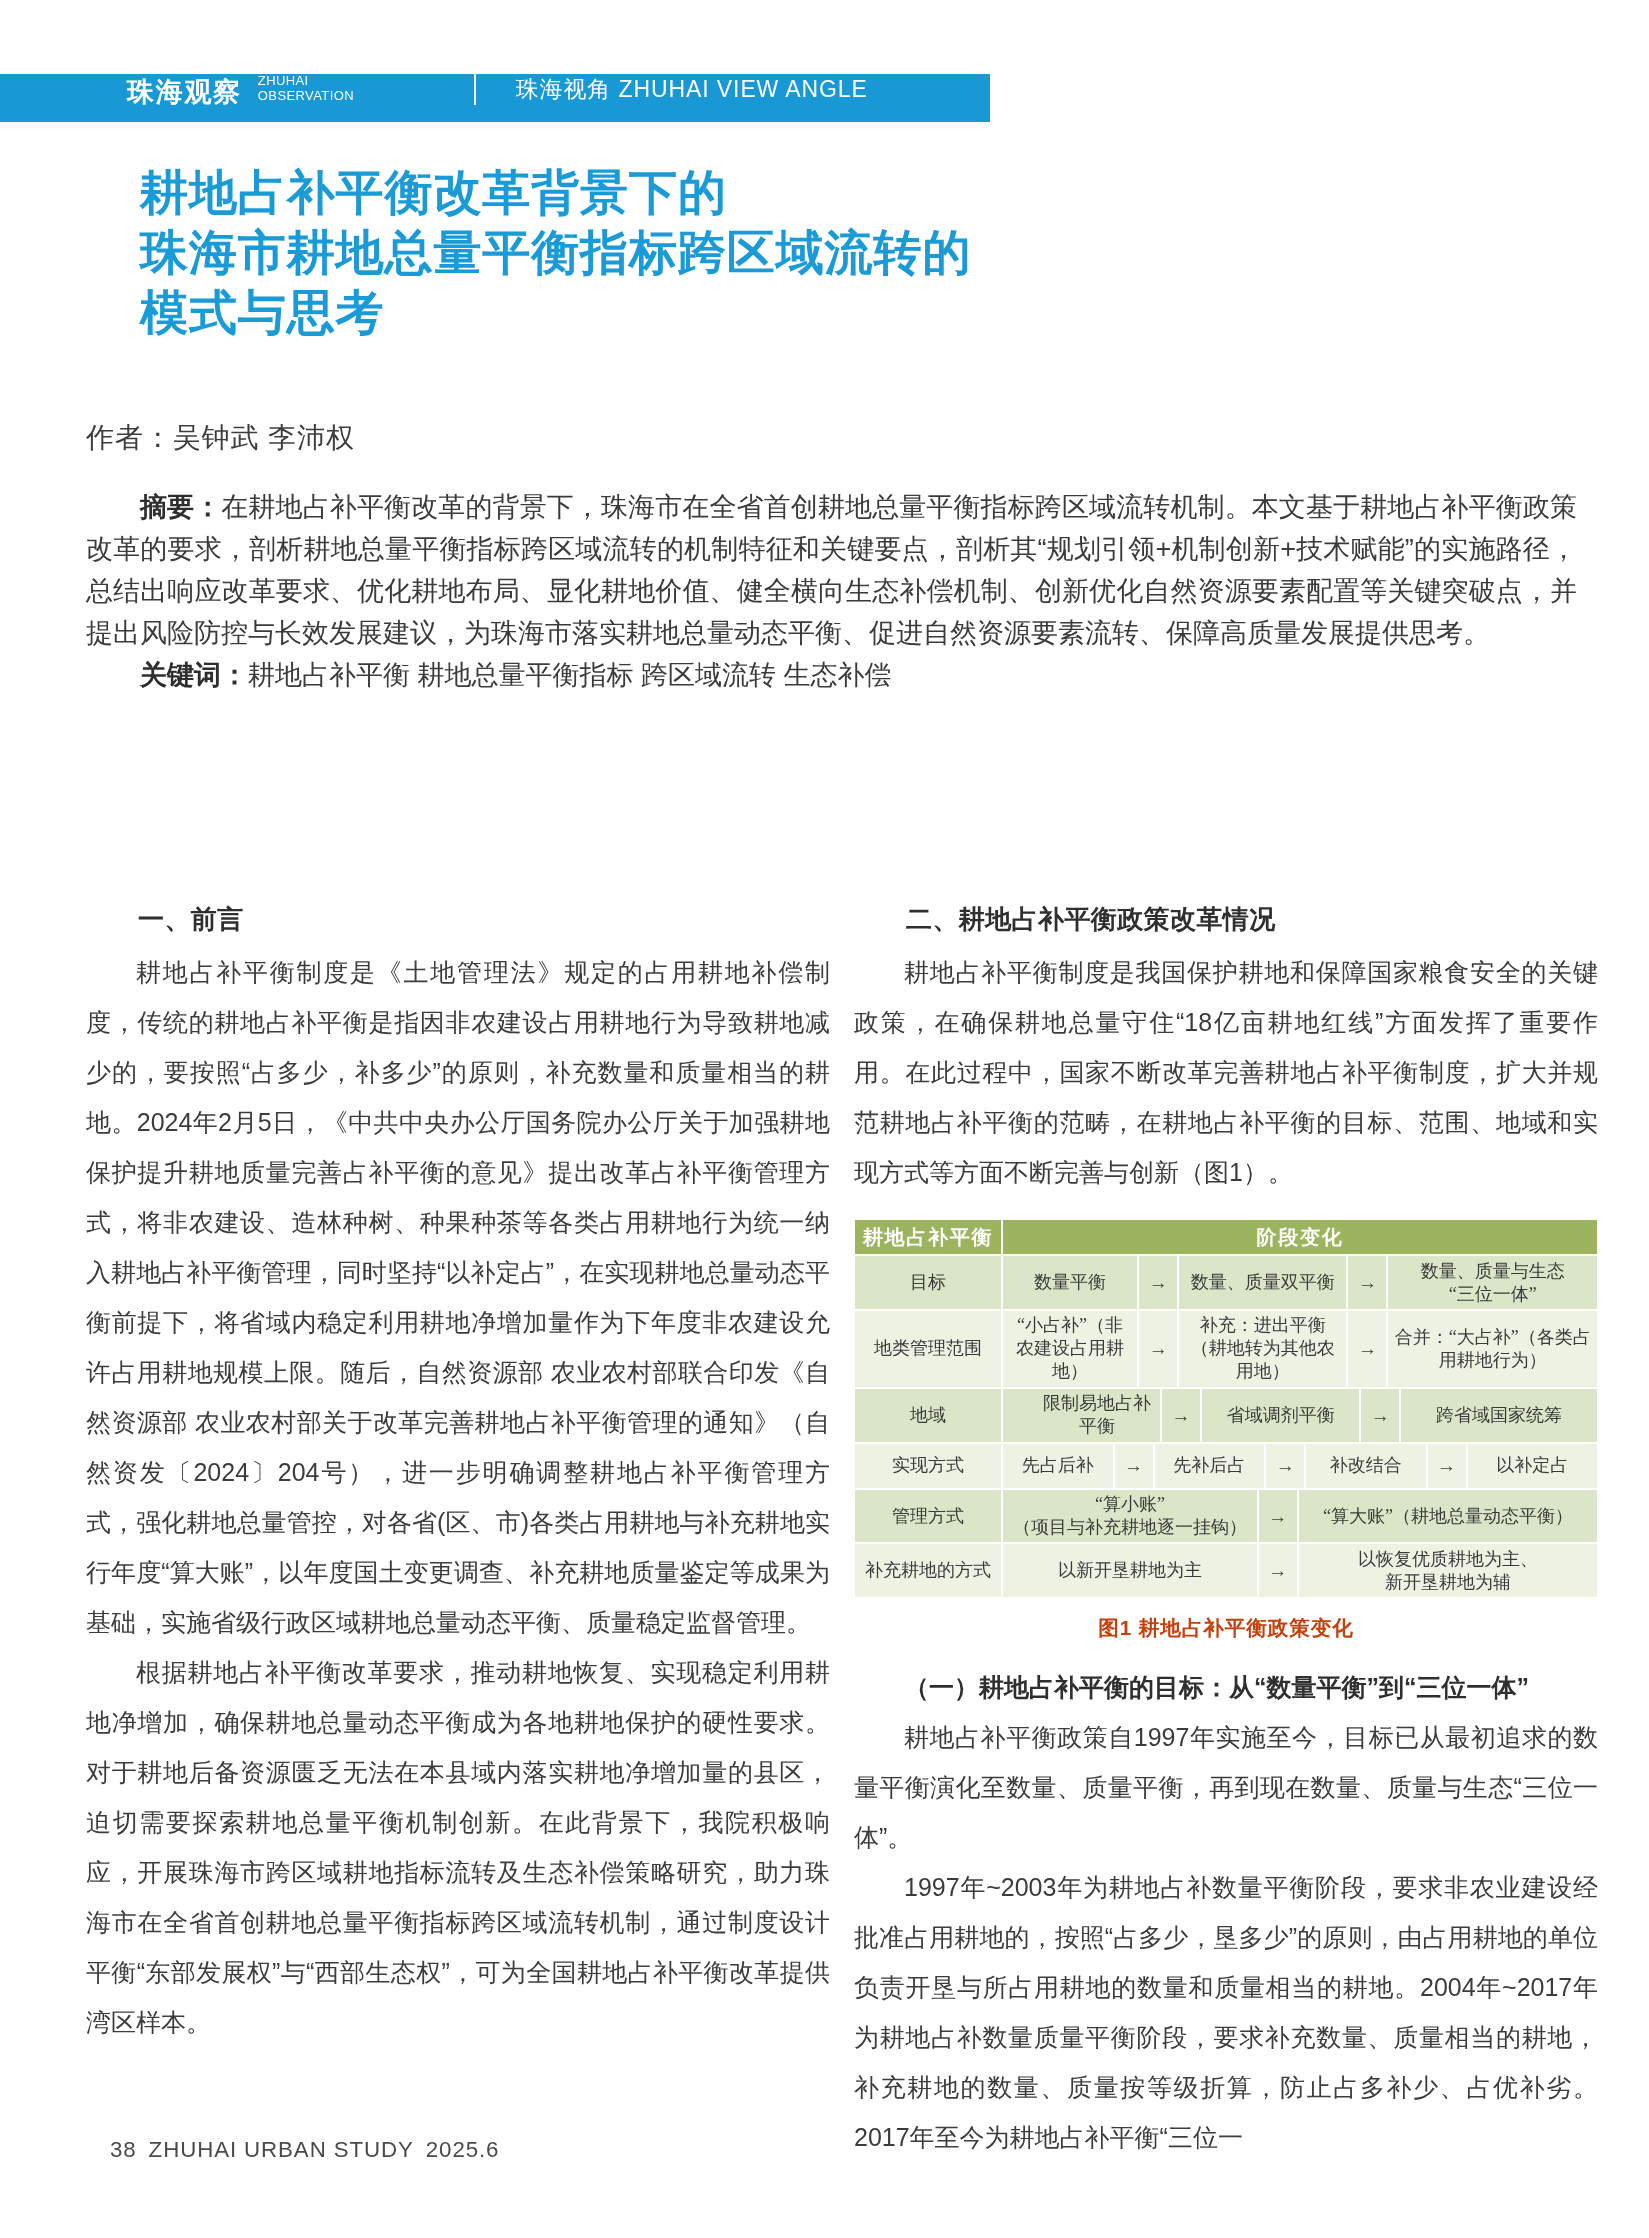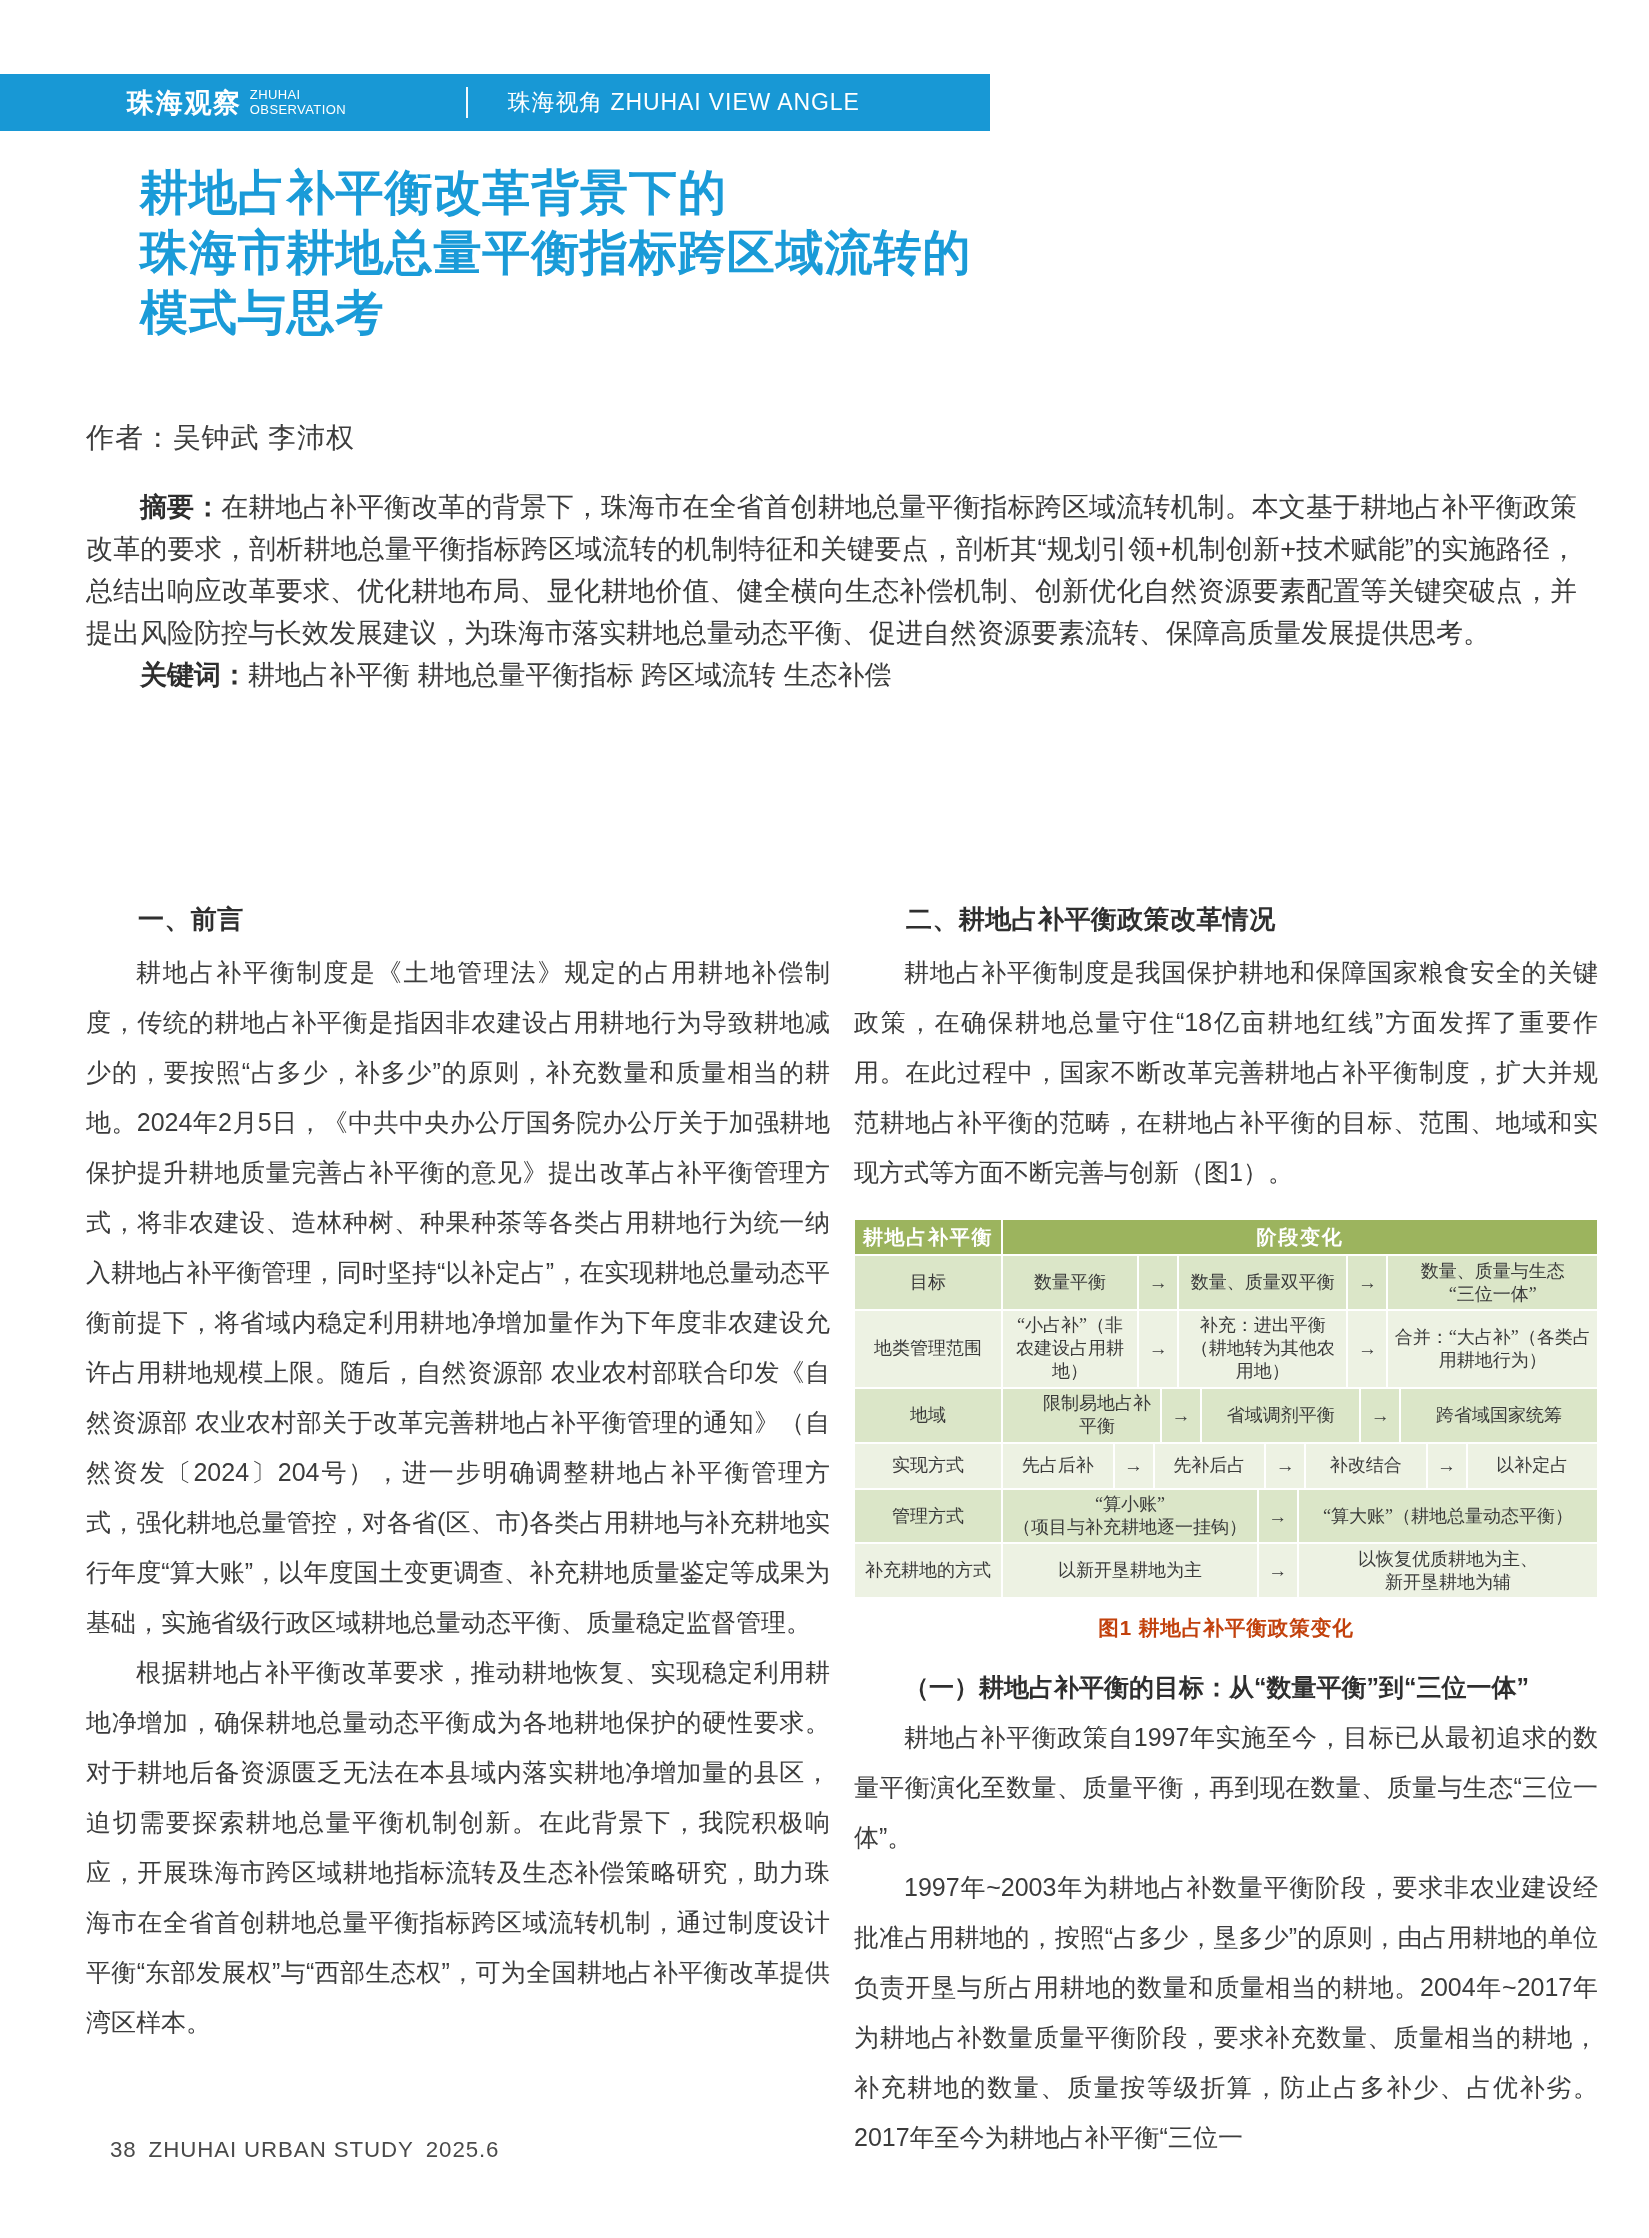--- a/index.html
+++ b/index.html
@@ -3,25 +3,25 @@
 <meta charset="utf-8">
 <style>
   html,body{margin:0;padding:0;background:#e8e8e8;}
   .page{
     position:relative;width:1649px;height:2239px;background:#ffffff;
     font-family:"Liberation Sans",sans-serif;color:#3c3c3c;overflow:hidden;
     margin:0 auto;
   }
   
   .header-bar{
-    position:absolute;left:0;top:74px;width:990px;height:57px;
-    background:#1898d5;display:flex;align-items:center;color:#fff;
+    position:absolute;left:0;top:74px;width:990px;height:48px;
+    background:#1898d5;display:flex;align-items:flex-start;color:#fff;
   }
   .brand-cn{margin-left:127px;font-size:27px;font-weight:bold;letter-spacing:1.7px;white-space:nowrap;}
-  .brand-en{margin-left:8px;display:flex;flex-direction:column;font-size:13px;line-height:14.6px;letter-spacing:0.4px;font-weight:500;}
+  .brand-en{margin-left:16px;display:flex;flex-direction:column;font-size:13px;line-height:14.6px;letter-spacing:0.4px;font-weight:500;}
   .hdr-divider{width:1.7px;height:31px;background:rgba(255,255,255,.95);margin-left:120px;}
   .hdr-section{margin-left:40px;font-size:23px;letter-spacing:0.9px;white-space:nowrap;}
   
   .title{
     position:absolute;left:140px;top:163px;
     font-size:48px;line-height:60px;font-weight:bold;color:#1a9bd8;letter-spacing:0.9px;
   }
   .author{position:absolute;left:86px;top:419px;font-size:28px;color:#3d3d3d;letter-spacing:0.9px;}
   
   .abstract-block{

